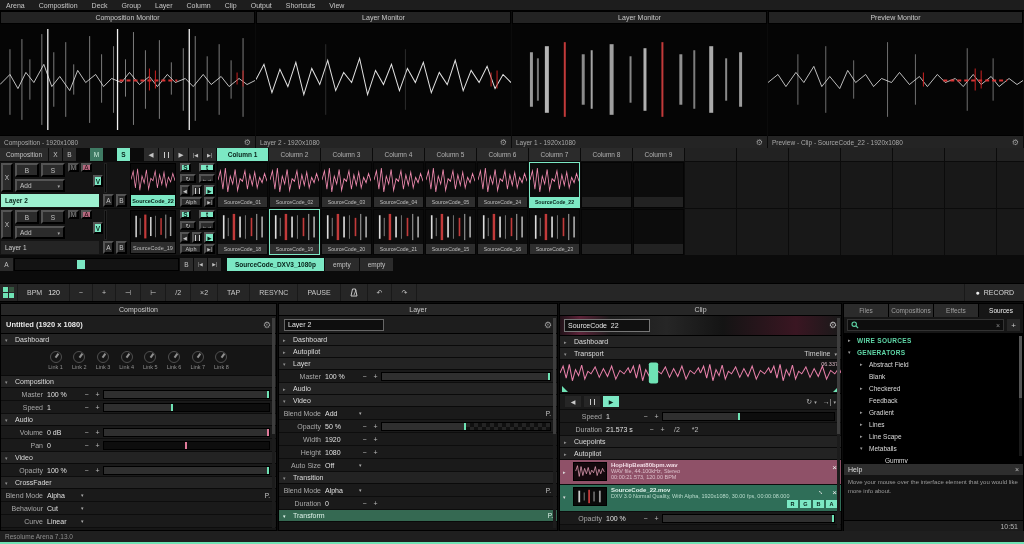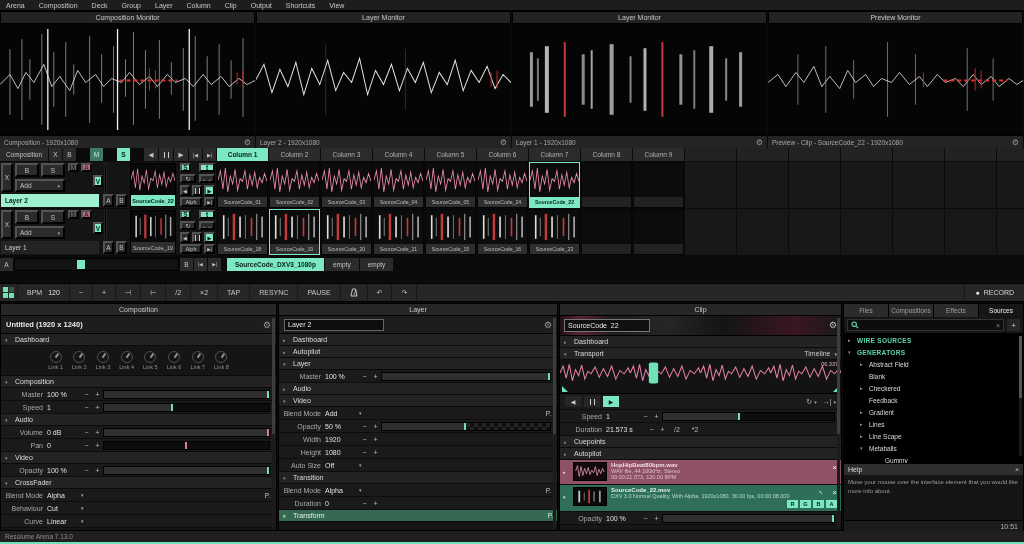--- a/index.html
+++ b/index.html
@@ -625,21 +625,21 @@
     <div class="spacer"></div>
     <div id="record">
         <span class="dot">●</span>
         <span>RECORD</span>
       </div>
   </div>
 
   <div class="panel abs" style="left:0;width:277px;">
     <div class="ptitle">Composition</div>
     <div class="pname">
-        <span>Untitled (1920 x 1240)</span>
+        <span>Untitled (1920 x 1080)</span>
         <span class="gear">⚙</span>
       </div>
     <div class="sec">
         <span class="ar">▾</span>
         <span>Dashboard</span>
       </div>
     <div class="knobrow">
       <div class="knob">
           <div class="kc"></div>
           <div class="kl">Link 1</div>

